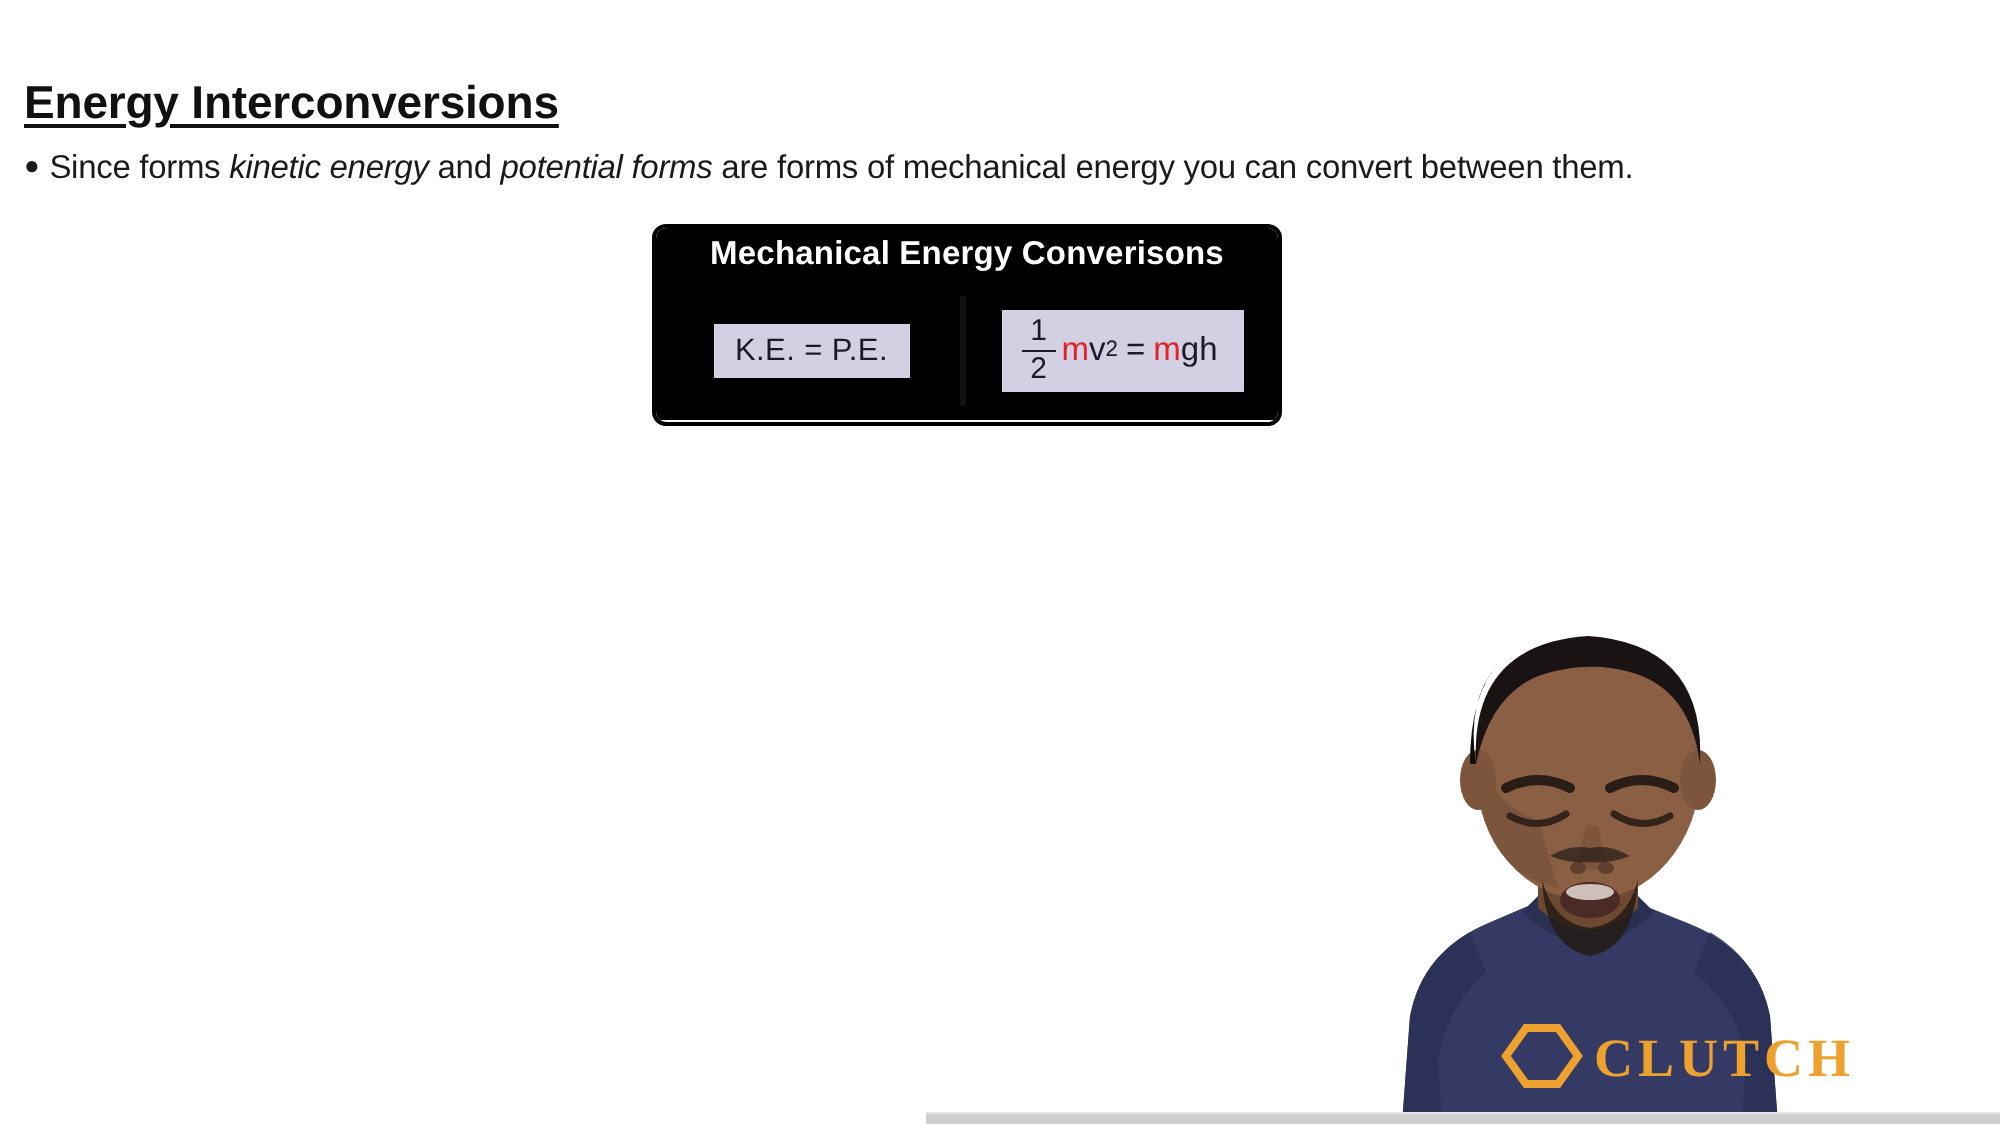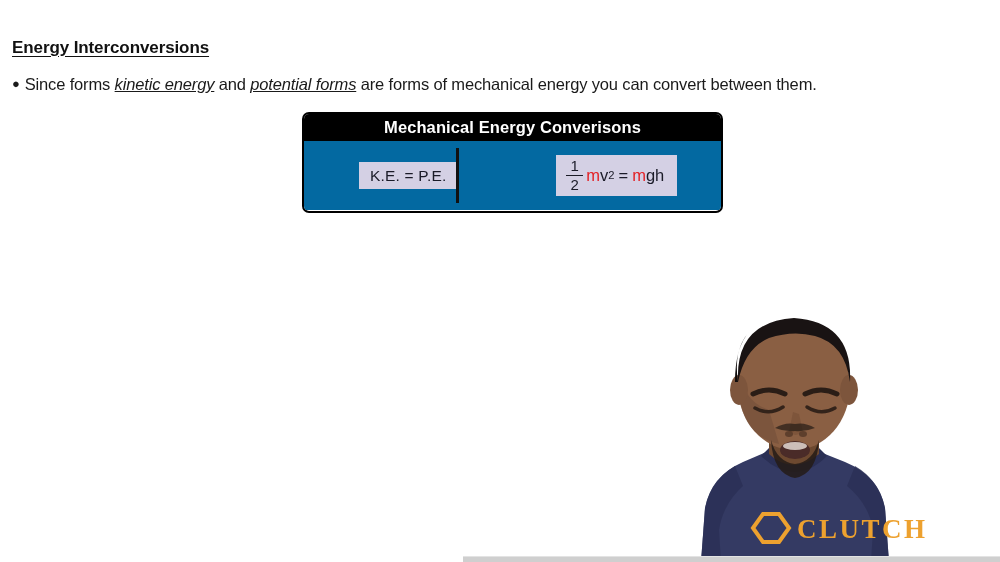--- a/index.html
+++ b/index.html
@@ -15,21 +15,21 @@
     font-family: "Liberation Sans", sans-serif;
     color: #1a1a1a;
     -webkit-font-smoothing: antialiased;
   }
 
   
   #slide-title {
     position: absolute;
     left: 12px;
     top: 38px;
-    font-size: 17px;
+    font-size: 23px;
     font-weight: bold;
     letter-spacing: -0.1px;
     text-decoration: underline;
     text-underline-offset: 3px;
     color: #111111;
     white-space: nowrap;
   }
 
   #bullet-line {
     position: absolute;
@@ -40,29 +40,28 @@
     white-space: nowrap;
     letter-spacing: -0.15px;
   }
   #bullet-line .bullet-dot {
     font-size: 13px;
     vertical-align: 2px;
     margin-right: 5px;
   }
   #bullet-line .term {
     font-style: italic;
-    text-decoration: underline;
   }
 
   
   #energy-table {
     position: absolute;
-    left: 302px;
+    left: 326px;
     top: 112px;
-    width: 421px;
+    width: 315px;
     height: 101px;
     border: 2.5px solid #000000;
     border-radius: 7px;
     background: #ffffff;
     box-sizing: border-box;
     overflow: hidden;
   }
   #energy-table-header {
     height: 27px;
     background: #000000;
@@ -72,21 +71,21 @@
     display: flex;
     align-items: center;
     justify-content: center;
     letter-spacing: 0.1px;
   }
   #energy-table-body {
     position: relative;
     height: 69px;
     display: flex;
     align-items: flex-start;
-    background: #0369a1;
+    background: #000000;
   }
   .table-cell {
     flex: 1 1 0;
     display: flex;
     align-items: center;
     justify-content: center;
     height: 100%;
   }
   #column-divider {
     position: absolute;

